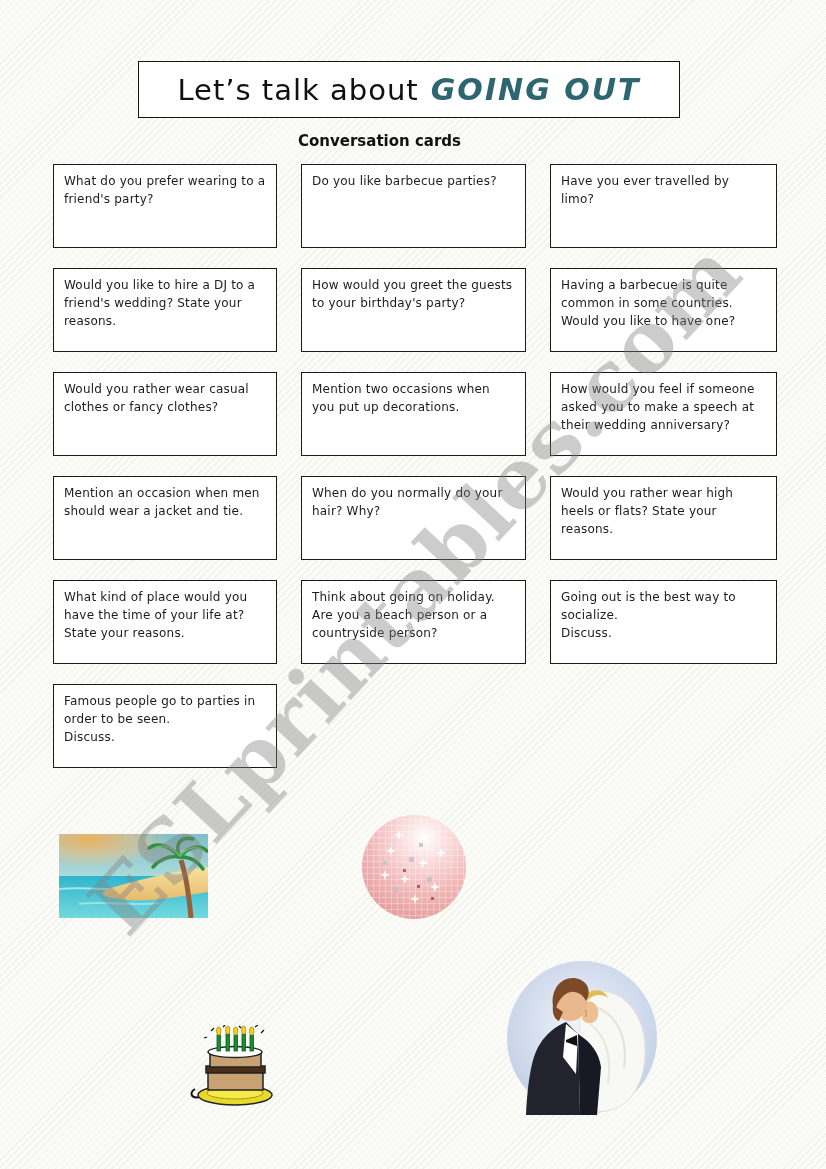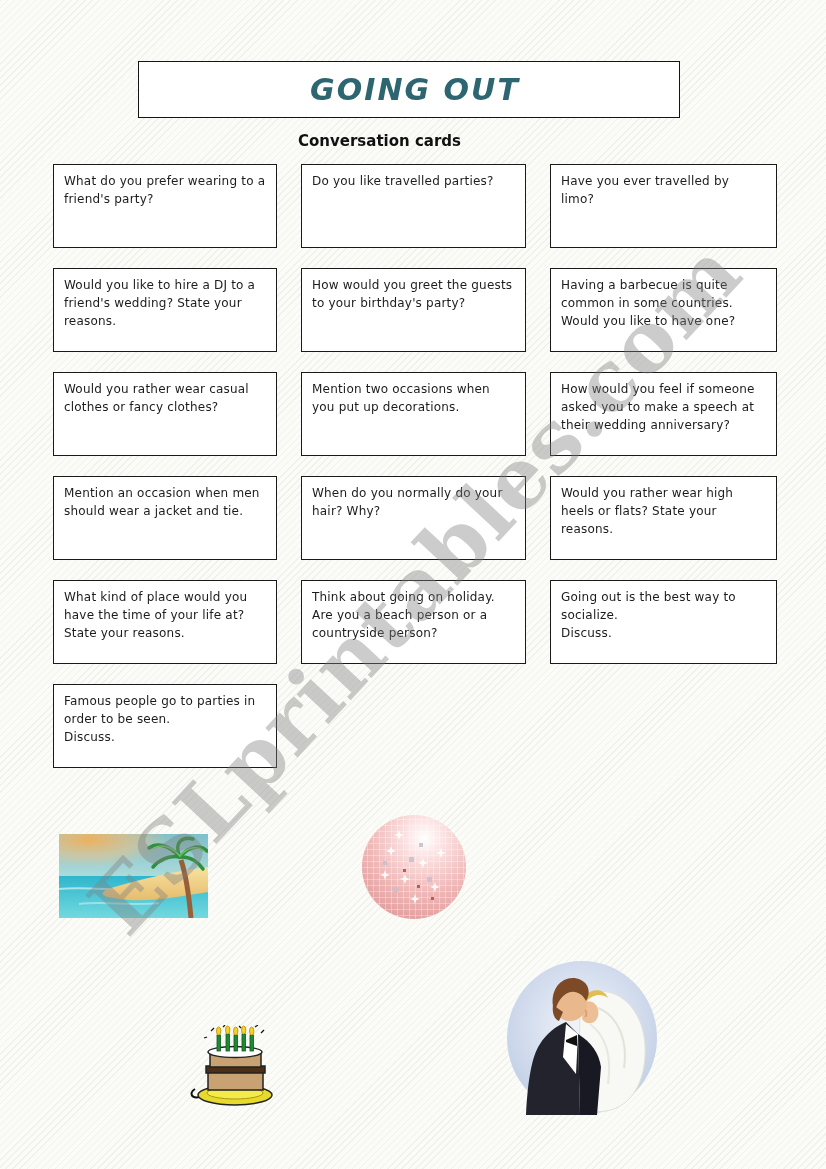--- a/index.html
+++ b/index.html
@@ -97,31 +97,32 @@
   #disco   { left: 361px; top: 813px; }
   #cake    { left: 187px; top: 1025px; }
   #wedding { left: 506px; top: 960px; }
 </style>
 </head>
 <body>
 
 <div class="page">
 
   <div class="title-box">
+    <span class="title-prefix">Let’s talk about</span>
     <span class="title-highlight" style="color: rgb(45, 101, 112);">GOING OUT</span>
   </div>
 
   <div class="subtitle">Conversation cards</div>
 
   <div class="cards-grid">
     <div class="card">
         <span class="card-text">What do you prefer wearing to a friend's party?</span>
       </div>
     <div class="card">
-        <span class="card-text">Do you like travelled parties?</span>
+        <span class="card-text">Do you like barbecue parties?</span>
       </div>
     <div class="card">
         <span class="card-text">Have you ever travelled by limo?</span>
       </div>
     <div class="card">
         <span class="card-text">Would you like to hire a DJ to a friend's wedding? State your reasons.</span>
       </div>
     <div class="card">
         <span class="card-text">How would you greet the guests to your birthday's party?</span>
       </div>

